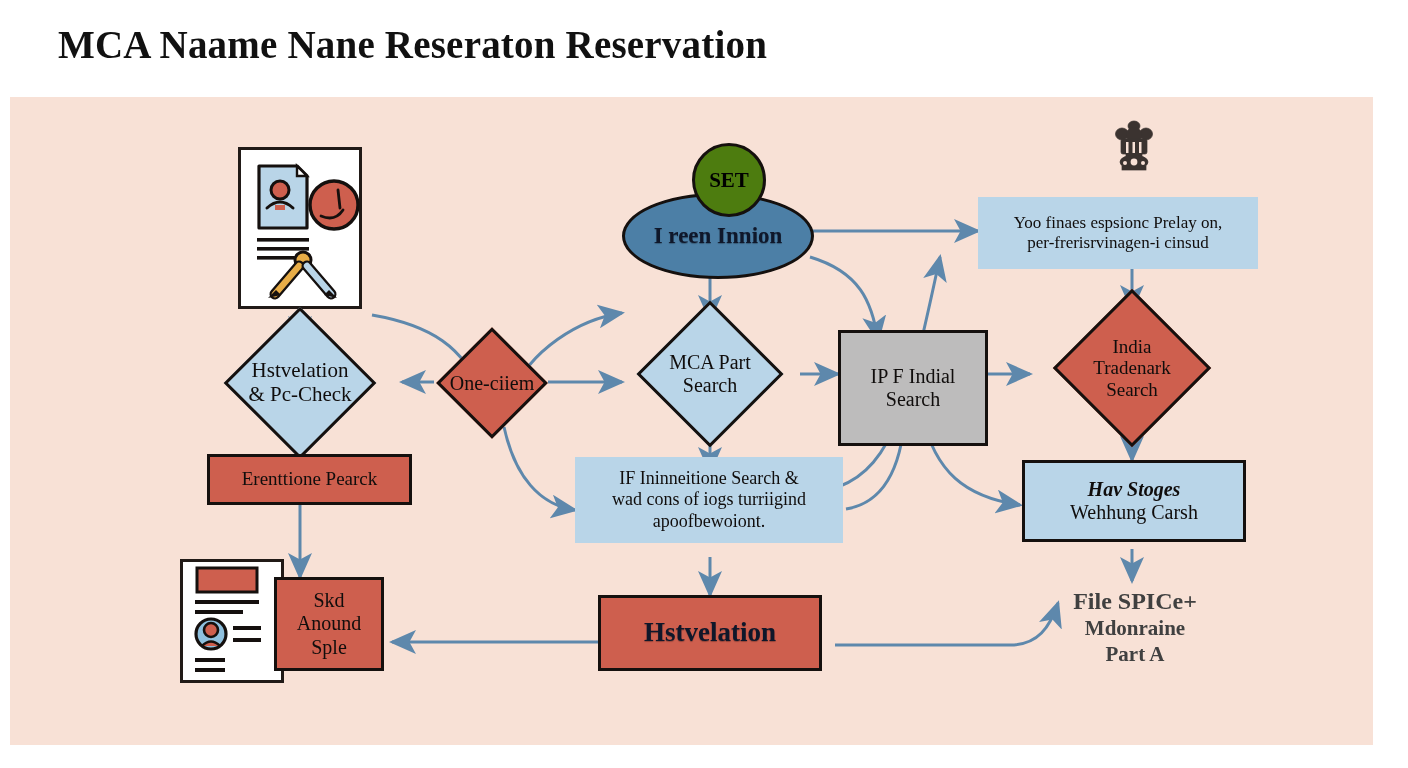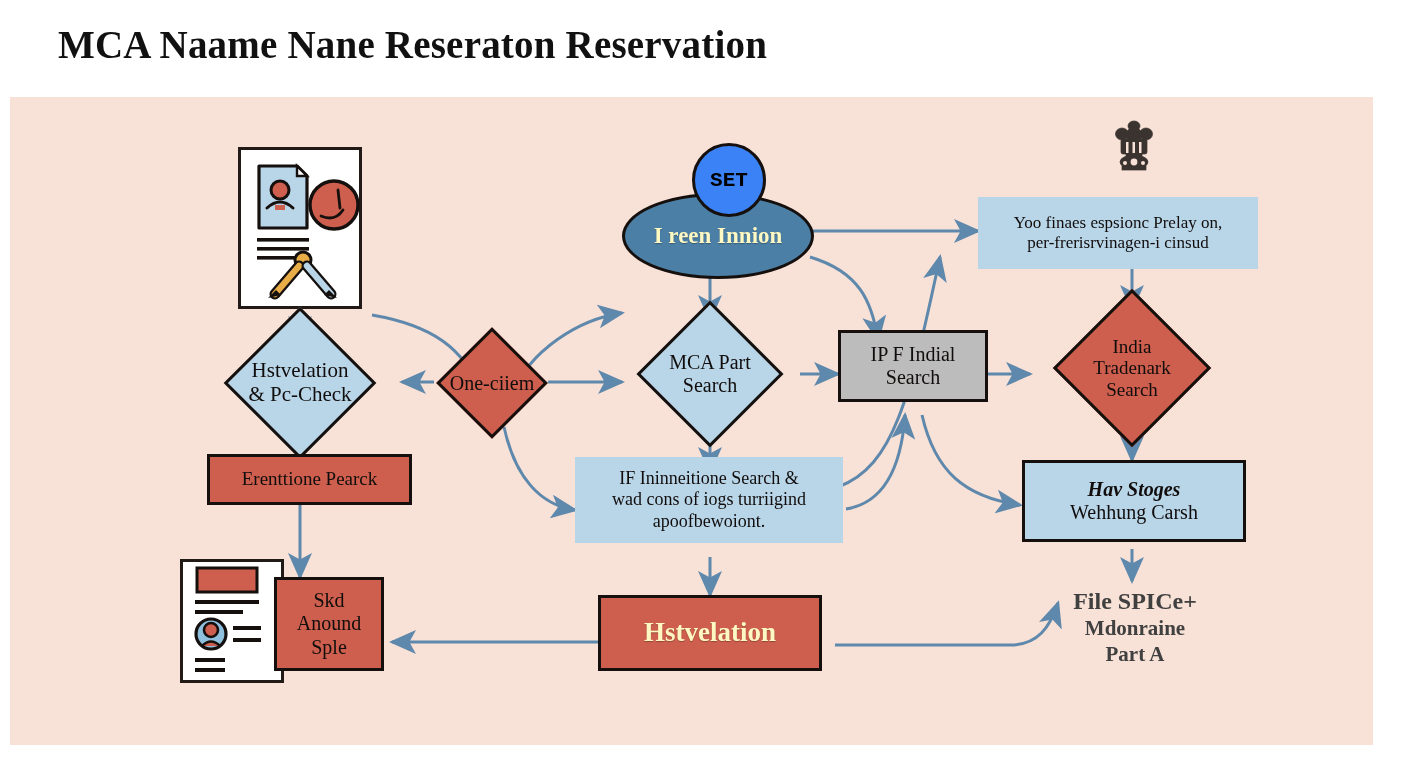--- a/index.html
+++ b/index.html
@@ -63,23 +63,23 @@
     line-height: 1.16;
   }
   .rect-soft {
     border: none;
     line-height: 1.2;
   }
   .fill-red   { background: #ce5f4e; }
   .fill-blue  { background: #b9d5e8; }
   .fill-gray  { background: #bdbcbc; }
   .fill-navy  { background: #4c7fa6; }
-  .fill-cream { background: #3b82f6; font-family: Liberation Mono, monospace; }
-
-  .txt-white { color: #fef9c3; text-shadow: 0 1px 1px rgba(0,0,0,0.28); }
+  .fill-cream { background: #4d7c0f; }
+
+  .txt-white { color: #0f172a; text-shadow: 0 1px 1px rgba(0,0,0,0.28); }
 
   
   .diamond {
     position: absolute;
     box-sizing: border-box;
   }
   .diamond .dshape {
     position: absolute;
     left: 50%;
     top: 50%;
@@ -292,21 +292,21 @@
         <div>IF Ininneitione Search &amp;</div>
         <div>wad cons of iogs turriigind</div>
         <div>apoofbewoiont.</div>
       </div>
     </div>
 
     <div class="node rect fill-red txt-white" style="left:588px; top:498px; width:224px; height:76px; font-size:27px; font-weight:bold;">
       <span>Hstvelation</span>
     </div>
 
-    <div class="node rect fill-gray" style="left:828px; top:233px; width:150px; height:72px; font-size:20px;">
+    <div class="node rect fill-gray" style="left:828px; top:233px; width:150px; height:116px; font-size:20px;">
       <div>
         <div>IP F Indial</div>
         <div>Search</div>
       </div>
     </div>
 
     <div class="node rect-soft fill-blue" style="left:968px; top:100px; width:280px; height:72px; font-size:17px;">
       <div>
         <div>Yoo finaes espsionc Prelay on,</div>
         <div>per-frerisrvinagen-i cinsud</div>

